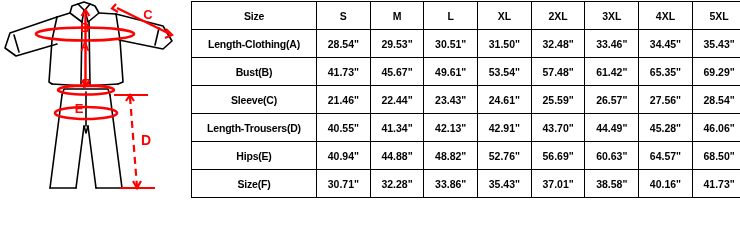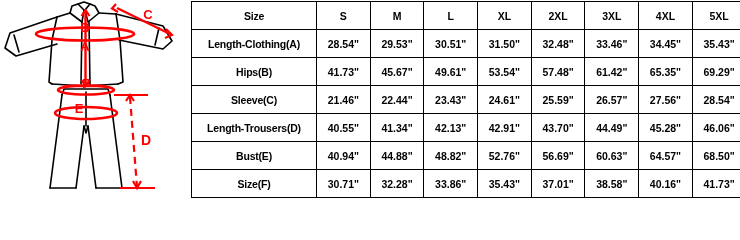--- a/index.html
+++ b/index.html
@@ -208,21 +208,21 @@
           <td class="size-col">29.53"</td>
           <td class="size-col">30.51"</td>
           <td class="size-col">31.50"</td>
           <td class="size-col">32.48"</td>
           <td class="size-col">33.46"</td>
           <td class="size-col">34.45"</td>
           <td class="size-col">35.43"</td>
         </tr>
 
         <tr>
-          <td class="row-head">Hips(B)</td>
+          <td class="row-head">Bust(B)</td>
           <td class="size-col">41.73"</td>
           <td class="size-col">45.67"</td>
           <td class="size-col">49.61"</td>
           <td class="size-col">53.54"</td>
           <td class="size-col">57.48"</td>
           <td class="size-col">61.42"</td>
           <td class="size-col">65.35"</td>
           <td class="size-col">69.29"</td>
         </tr>
 
@@ -244,21 +244,21 @@
           <td class="size-col">41.34"</td>
           <td class="size-col">42.13"</td>
           <td class="size-col">42.91"</td>
           <td class="size-col">43.70"</td>
           <td class="size-col">44.49"</td>
           <td class="size-col">45.28"</td>
           <td class="size-col">46.06"</td>
         </tr>
 
         <tr>
-          <td class="row-head">Bust(E)</td>
+          <td class="row-head">Hips(E)</td>
           <td class="size-col">40.94"</td>
           <td class="size-col">44.88"</td>
           <td class="size-col">48.82"</td>
           <td class="size-col">52.76"</td>
           <td class="size-col">56.69"</td>
           <td class="size-col">60.63"</td>
           <td class="size-col">64.57"</td>
           <td class="size-col">68.50"</td>
         </tr>
 

